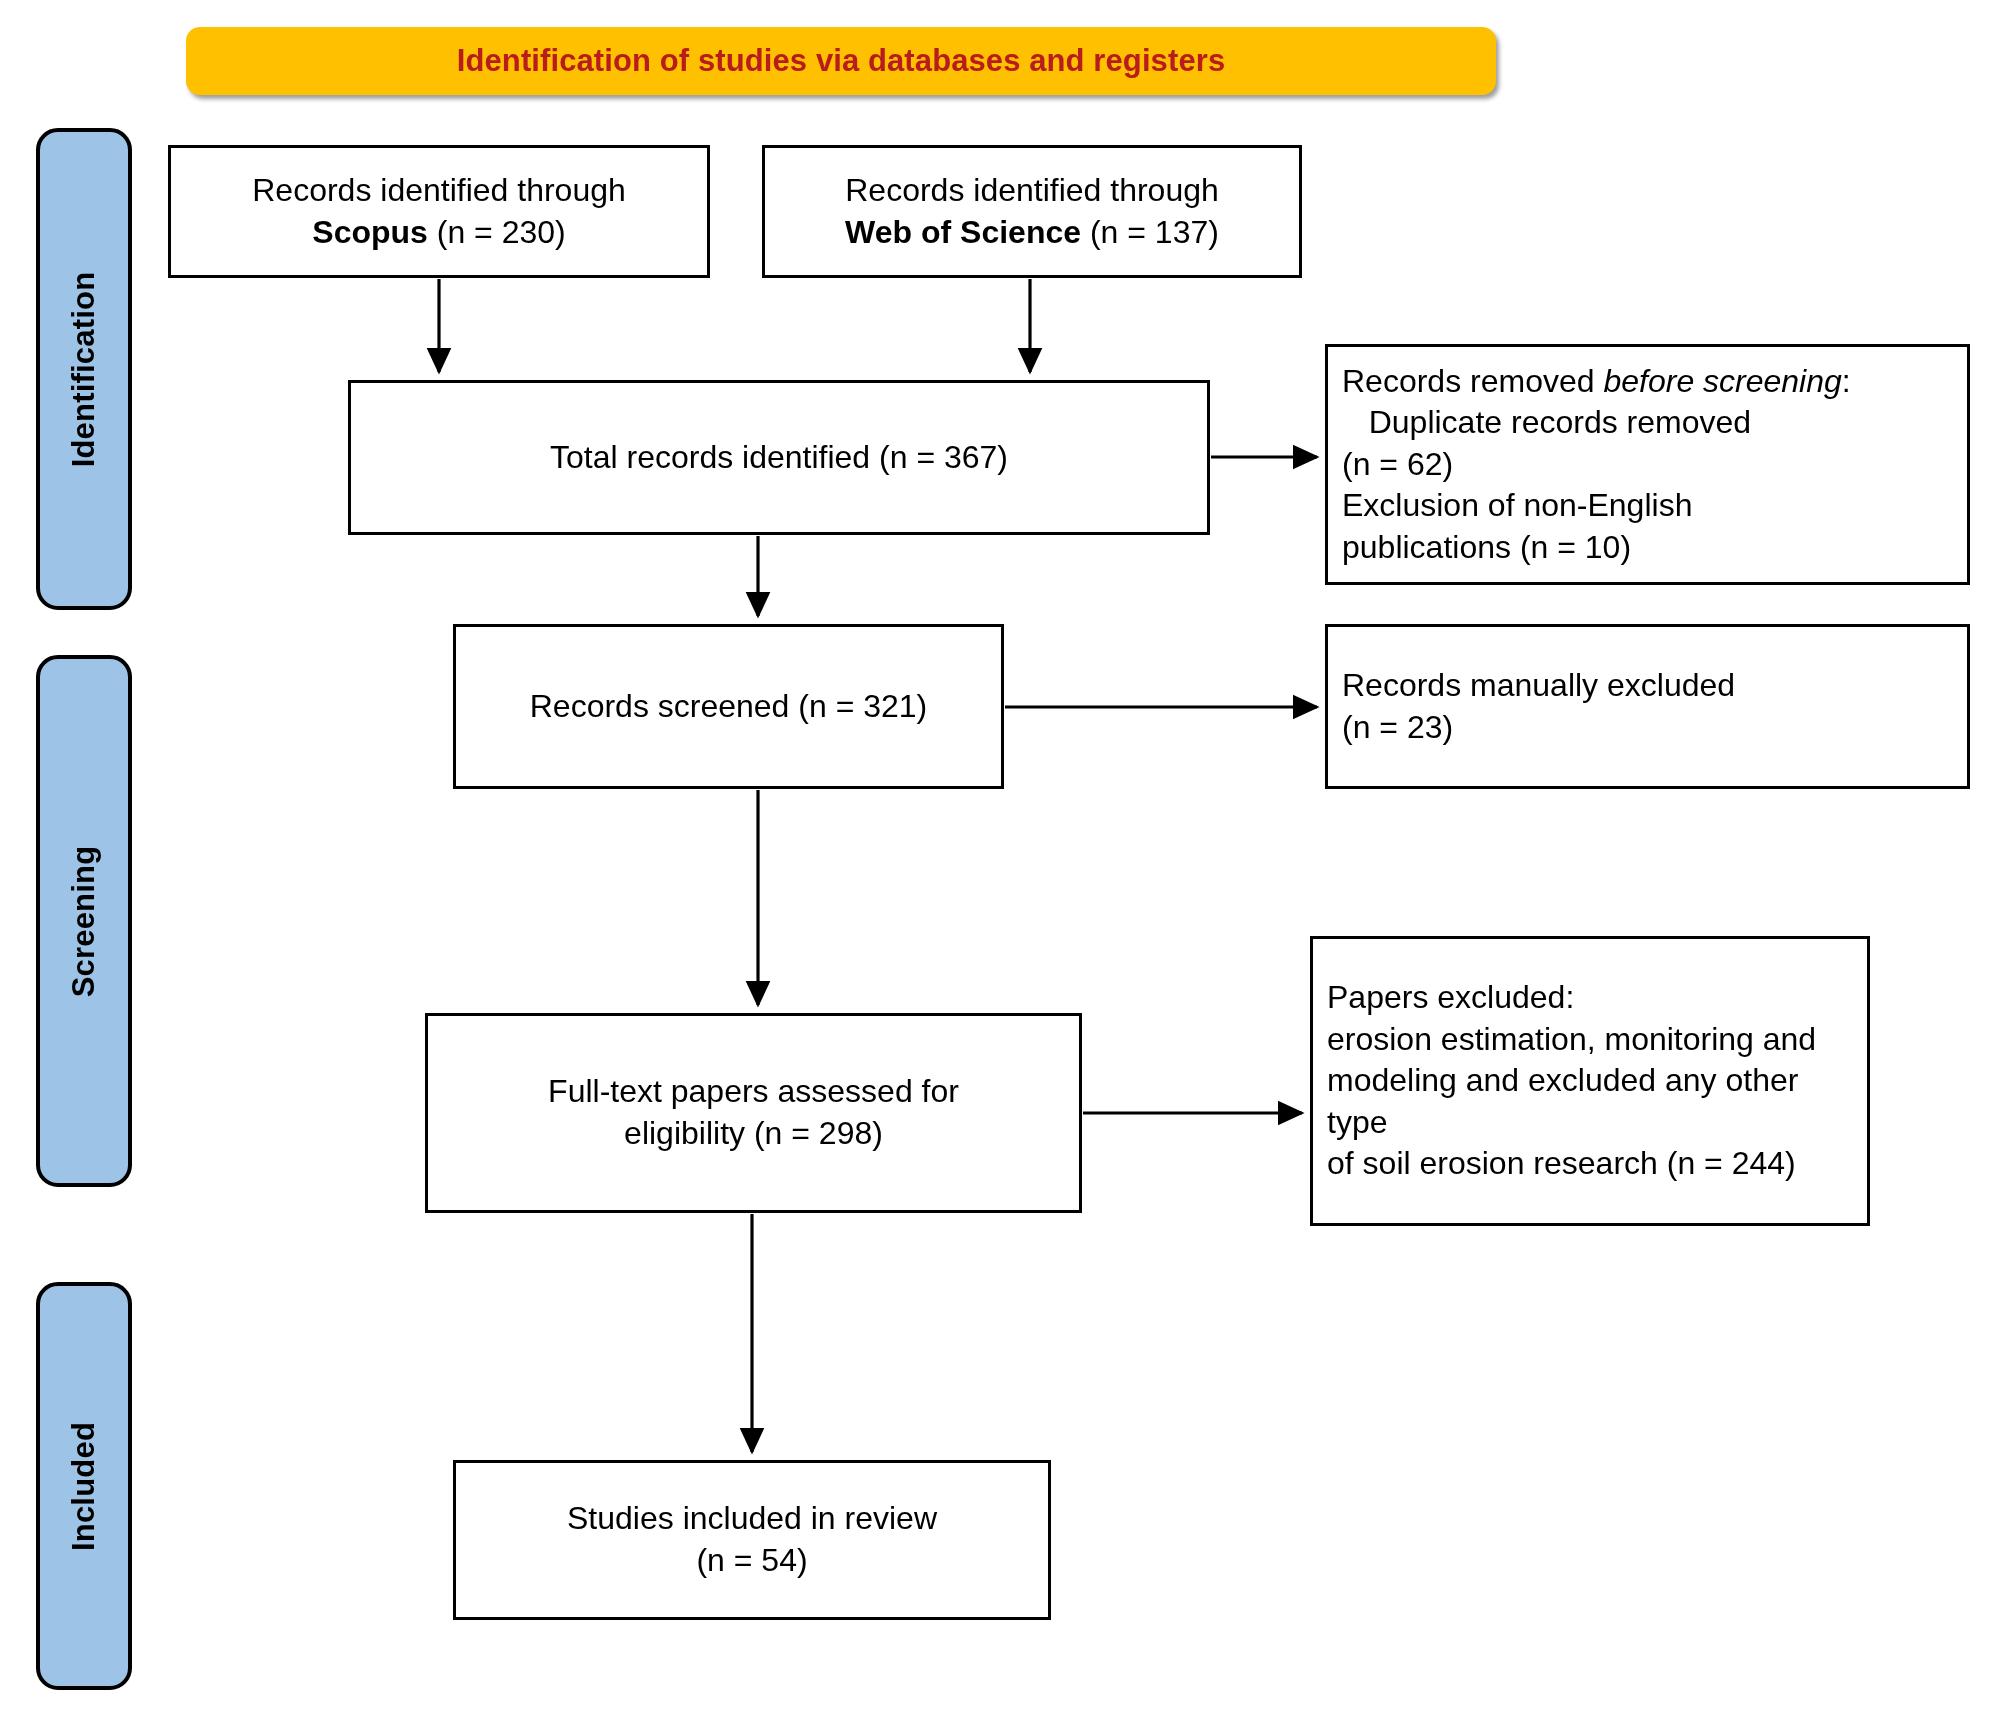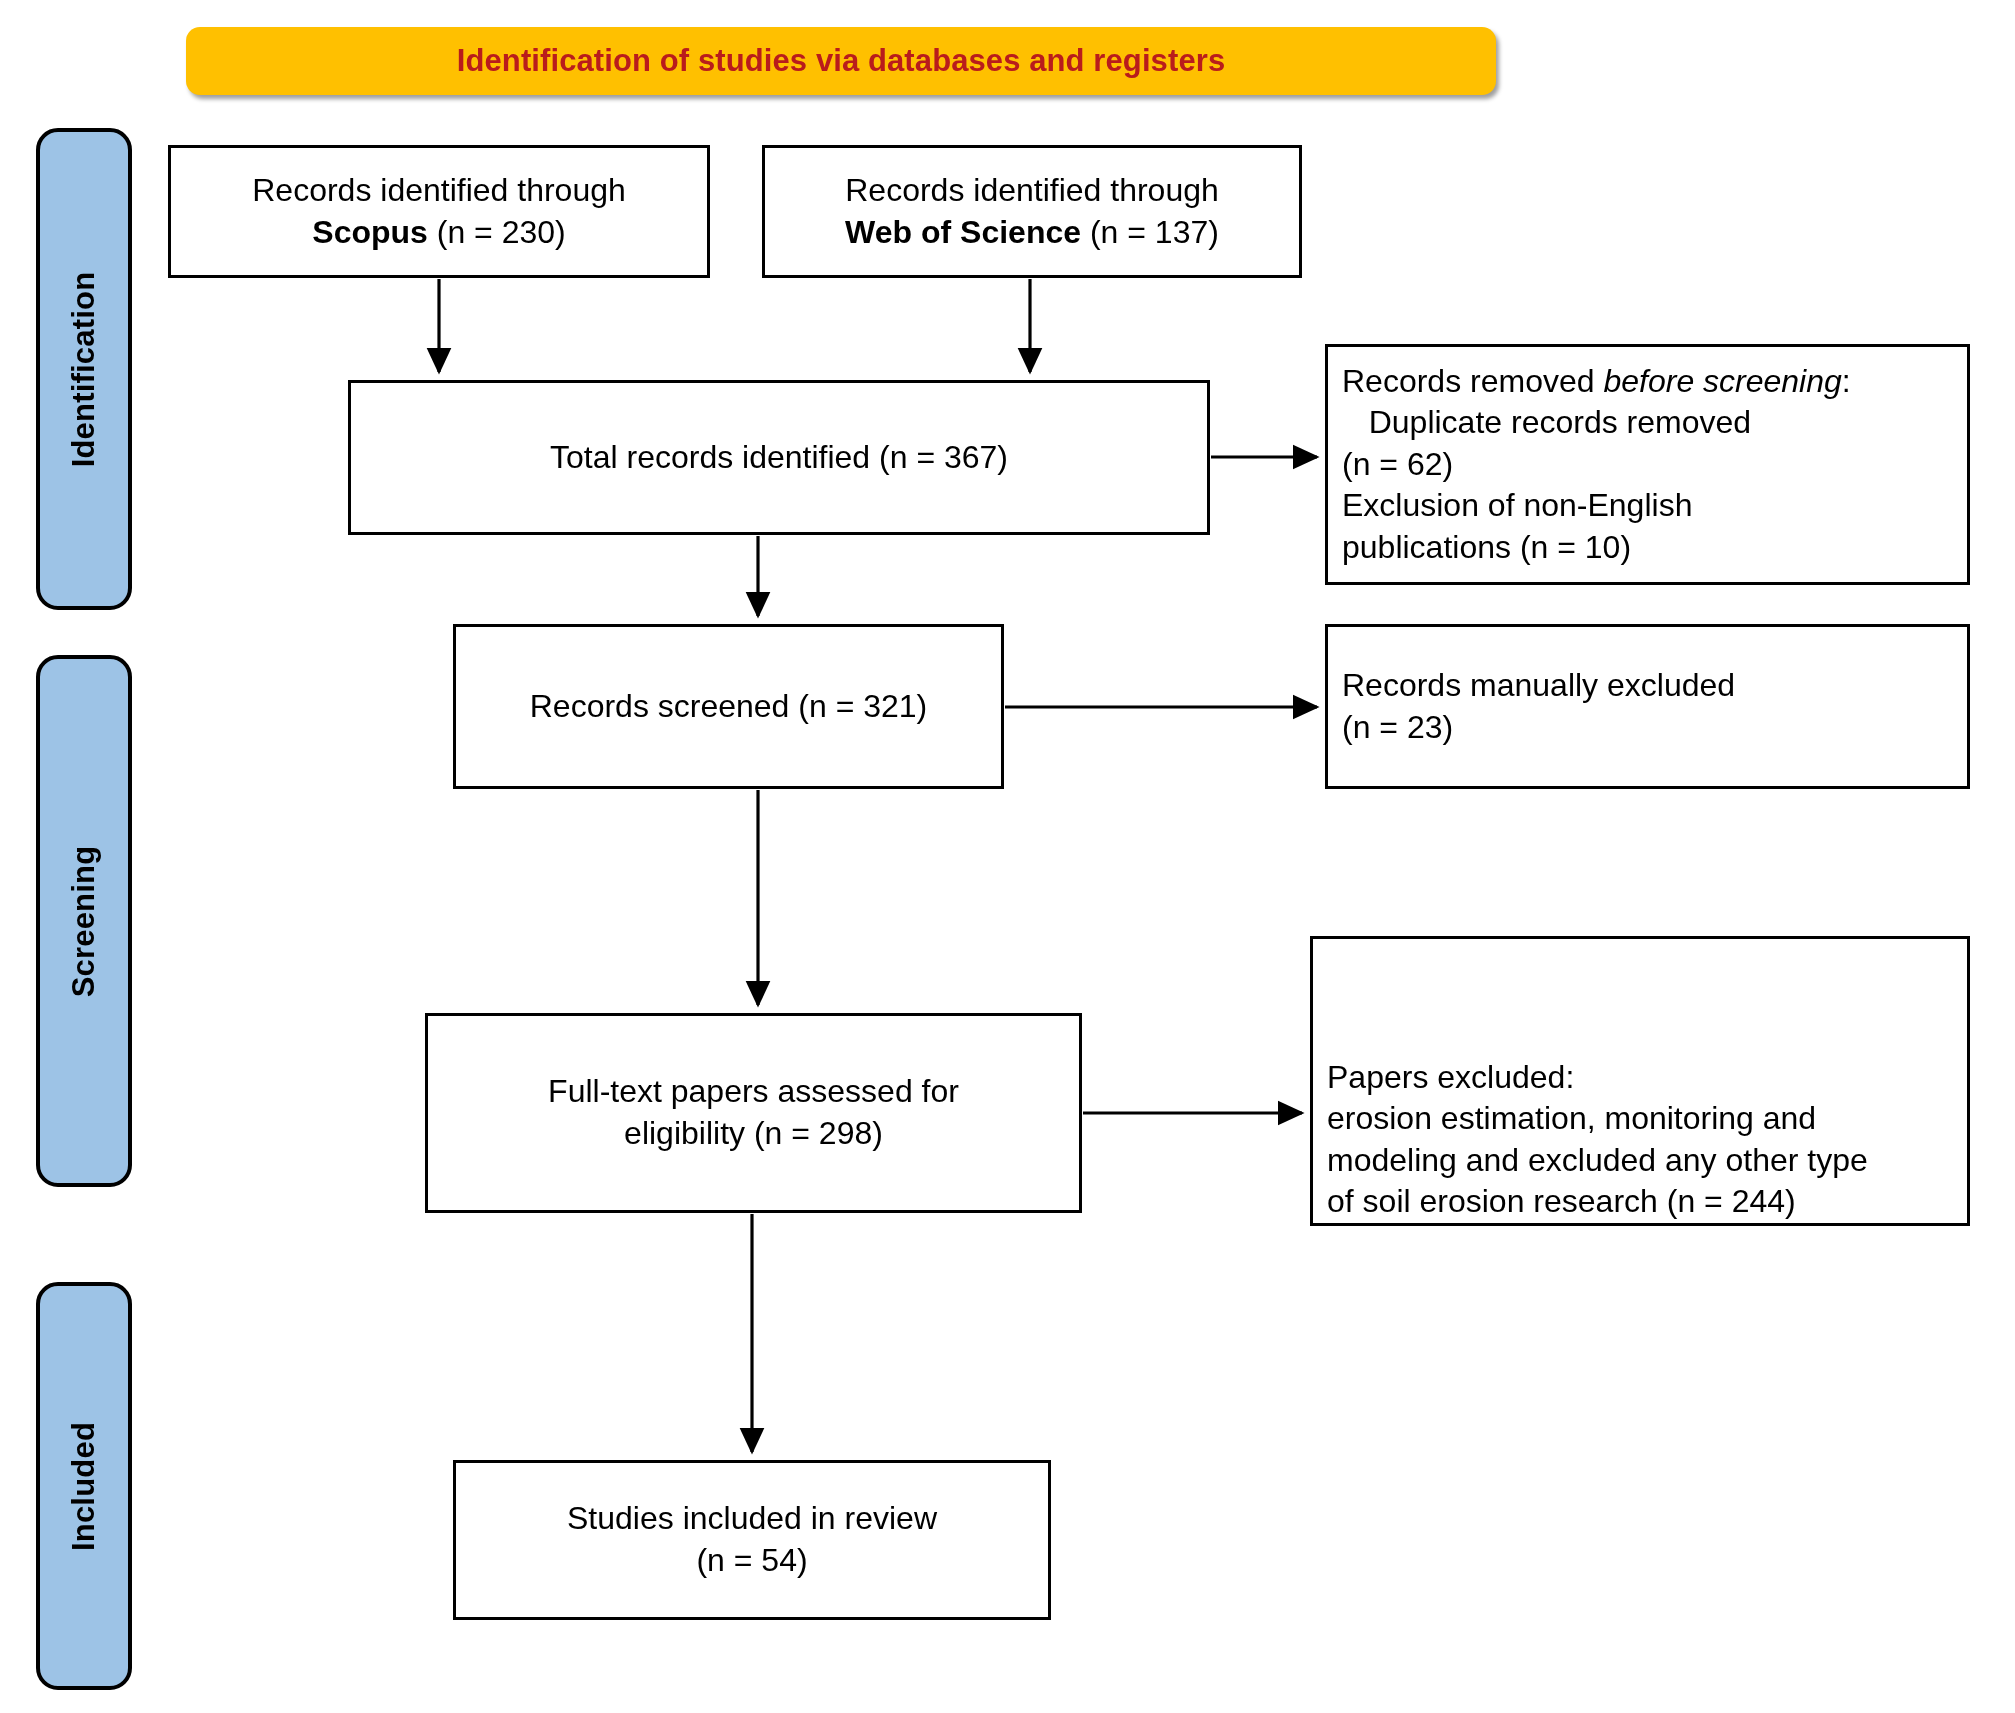--- a/index.html
+++ b/index.html
@@ -162,21 +162,21 @@
     </div>
   </div>
 
   <div class="node center" style="left:425px; top:1013px; width:657px; height:200px;">
     <div class="node-text">
       <div>Full-text papers assessed for</div>
       <div>eligibility (n = 298)</div>
     </div>
   </div>
 
-  <div class="node left" style="left:1310px; top:936px; width:660px; height:290px;align-items:flex-end;">
+  <div class="node left" style="left:1310px; top:936px; width:560px; height:290px;">
     <div class="node-text">
       <div>Papers excluded:</div>
       <div>erosion estimation, monitoring and</div>
       <div>modeling and excluded any other type</div>
       <div>of soil erosion research (n = 244)</div>
     </div>
   </div>
 
   <div class="node center" style="left:453px; top:1460px; width:598px; height:160px;">
     <div class="node-text">

